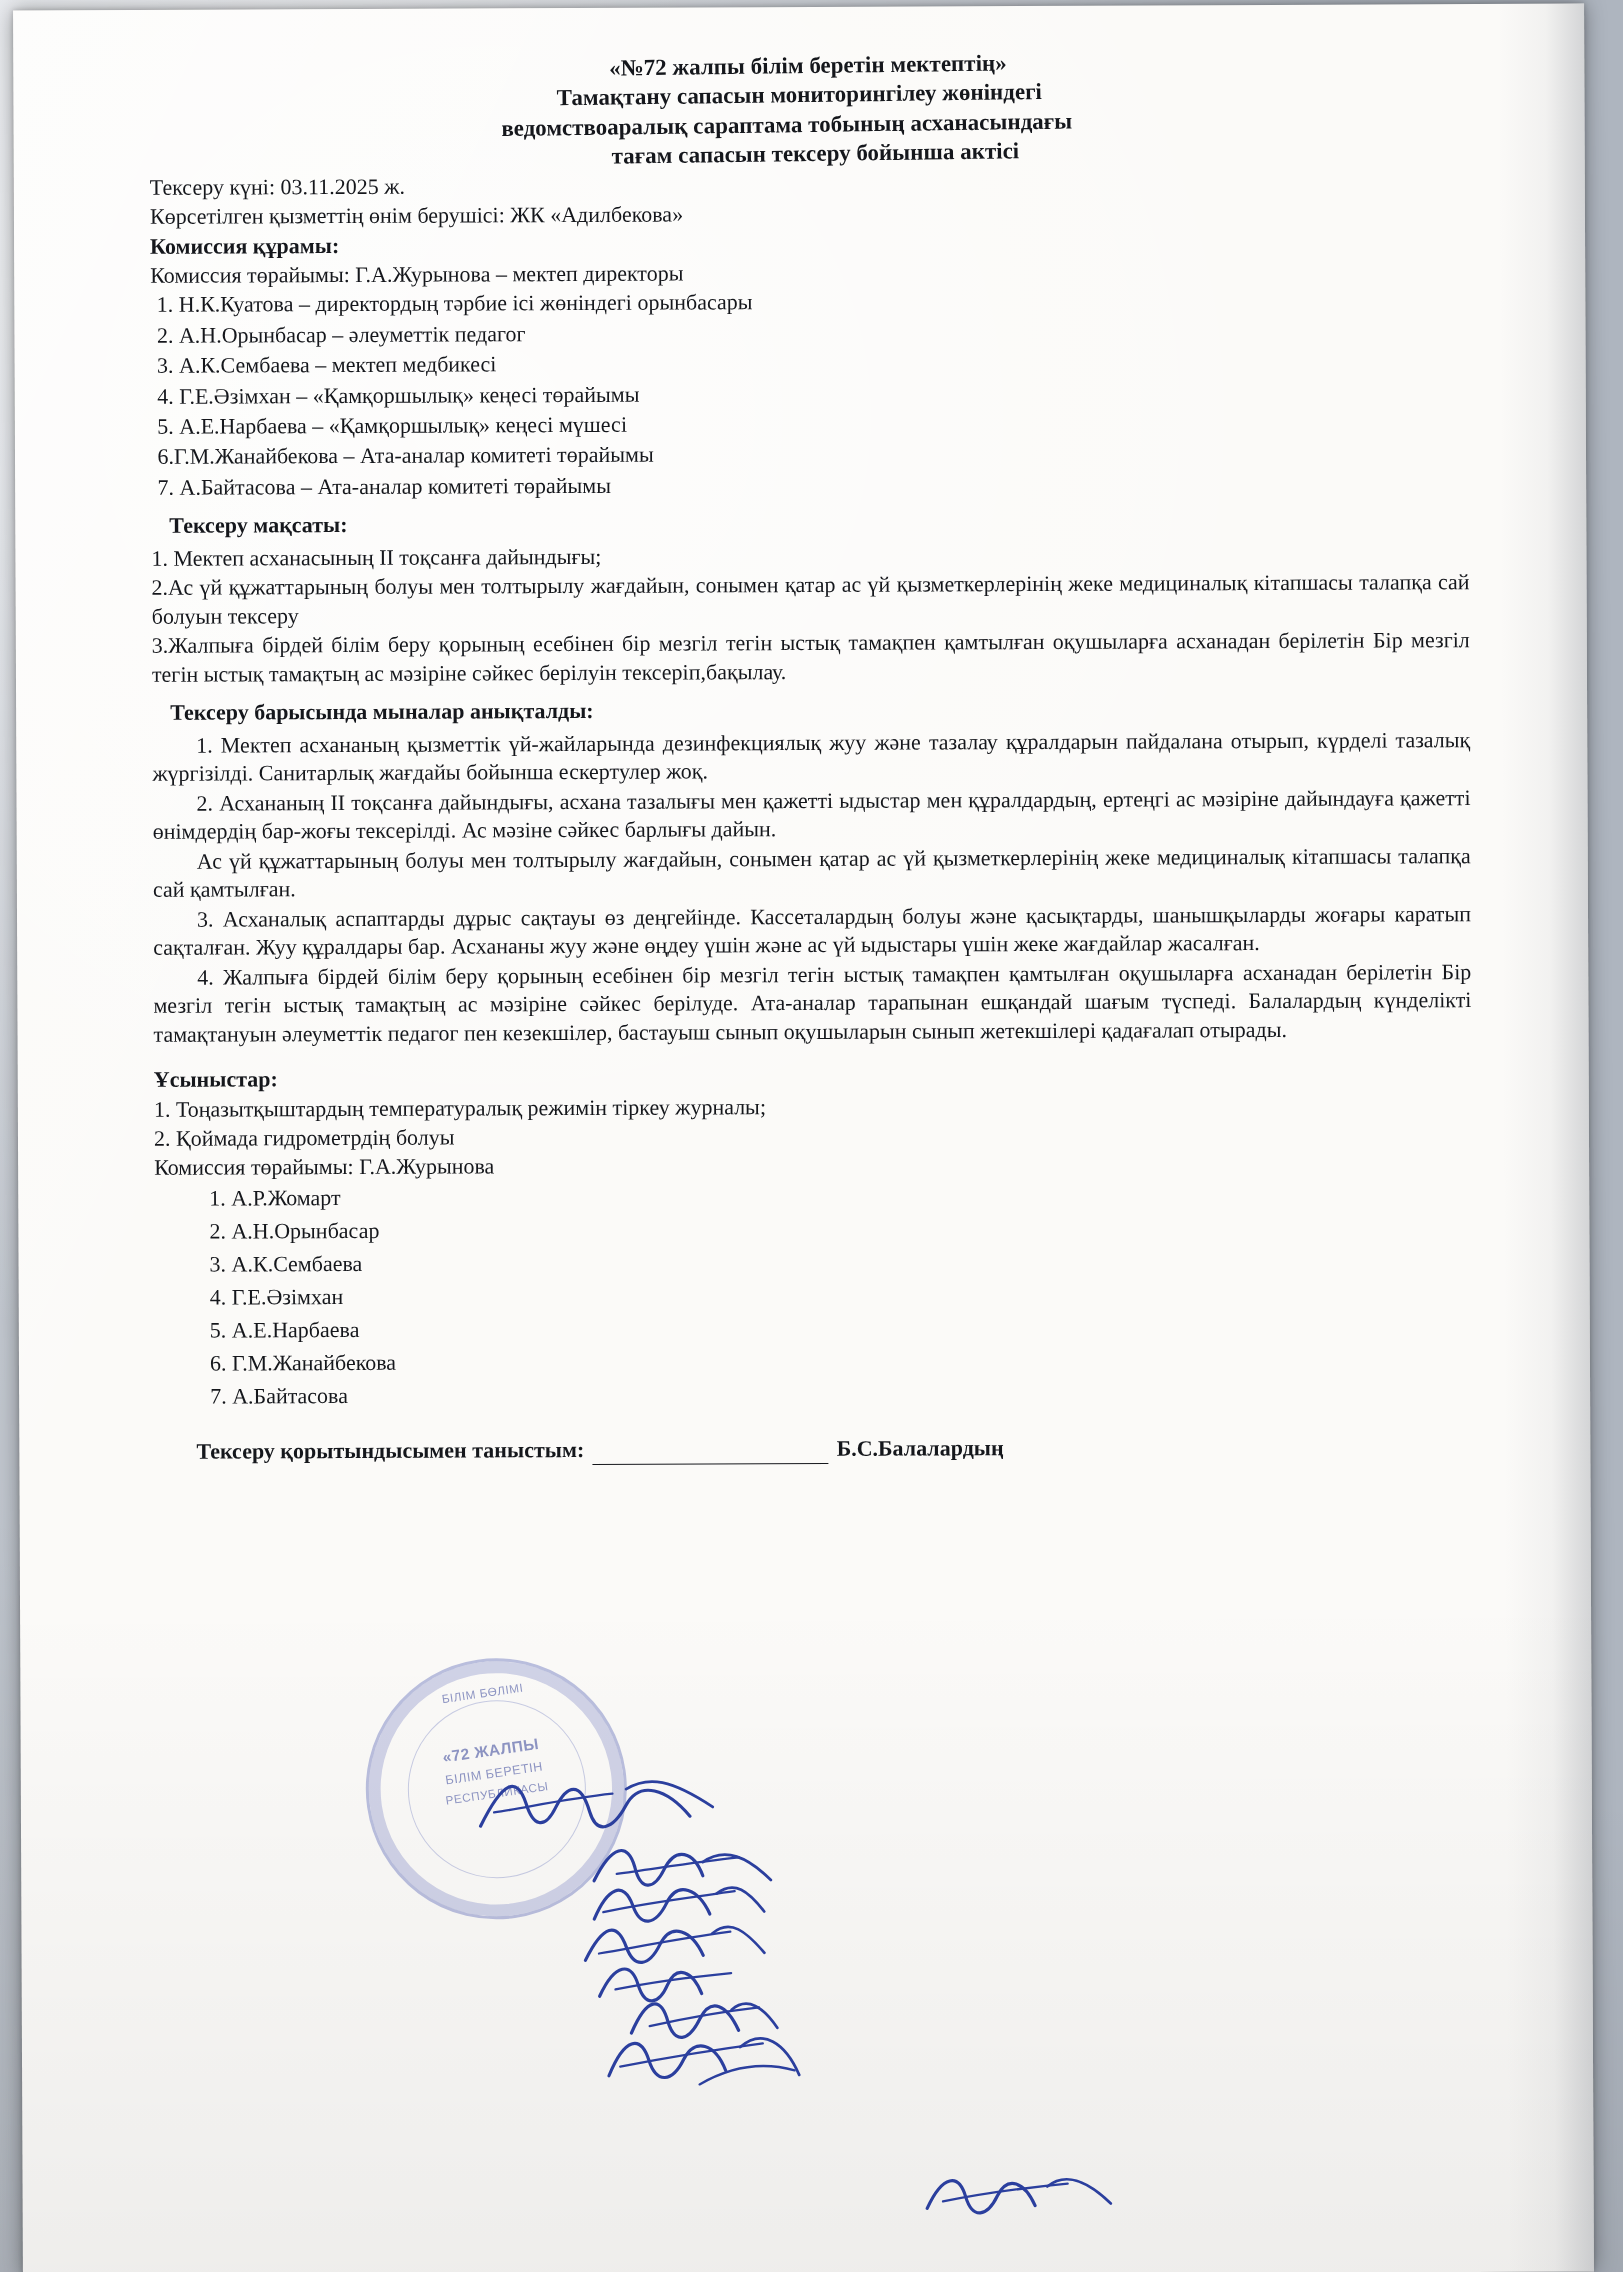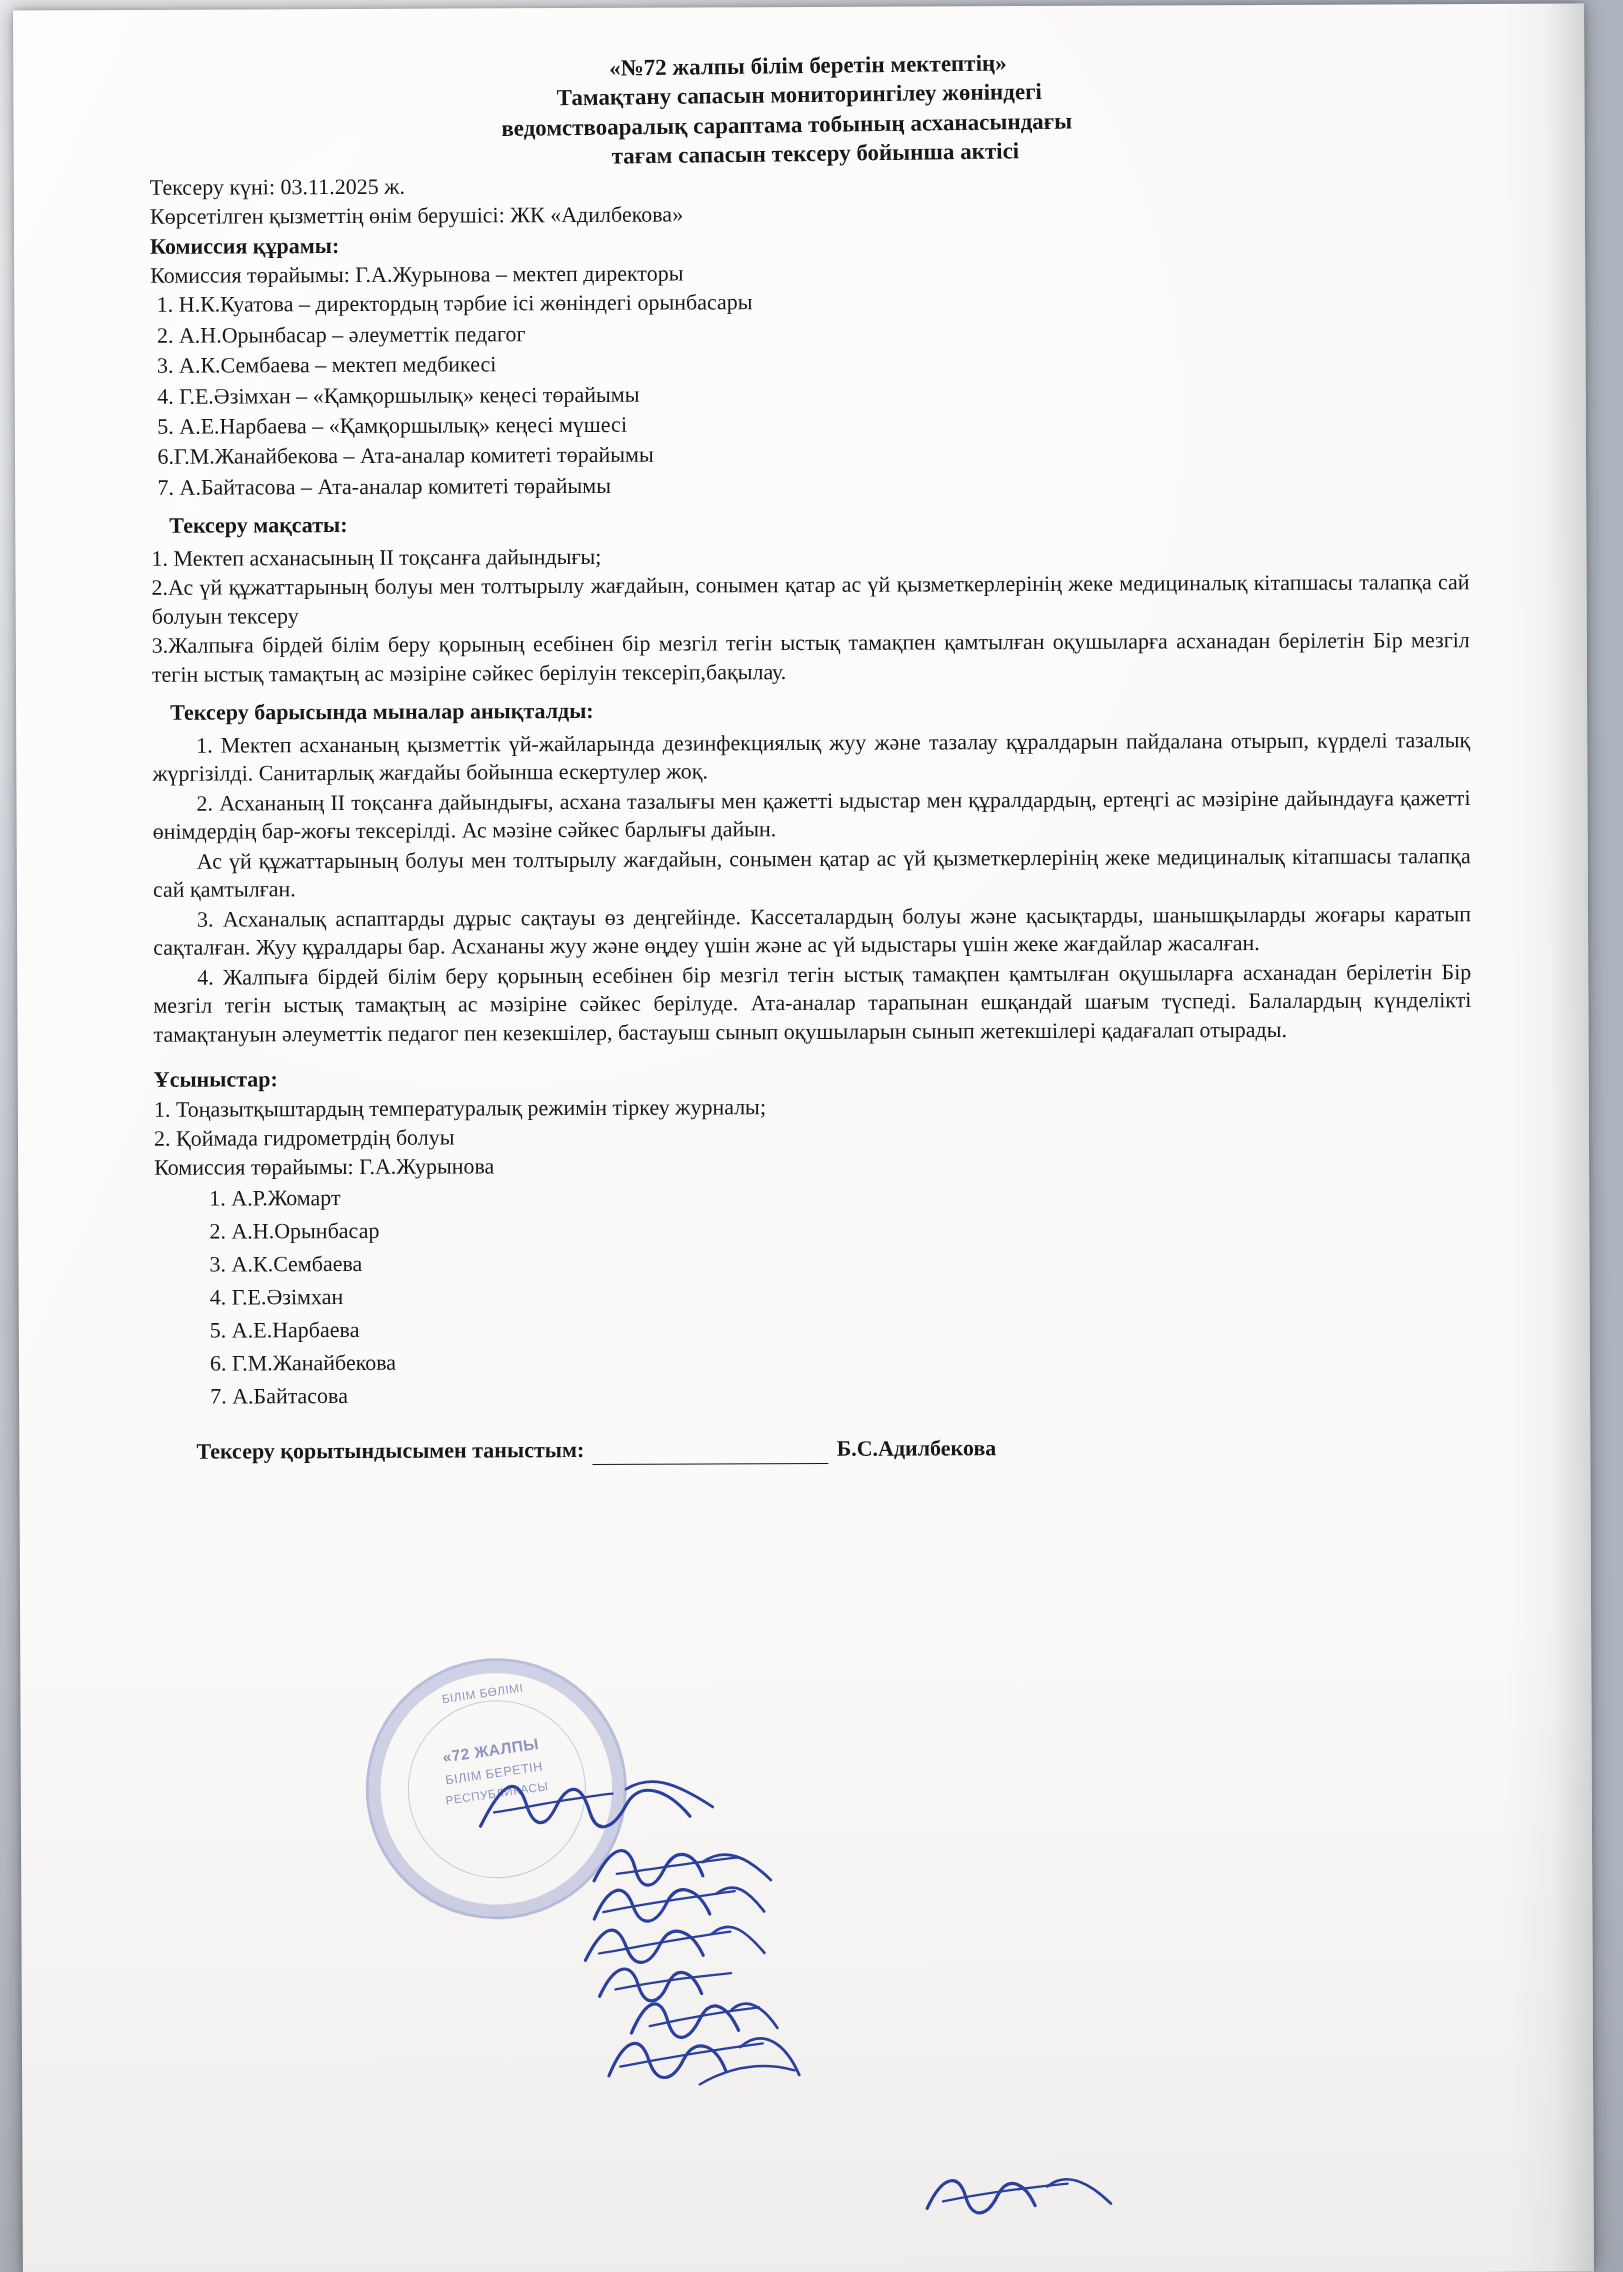--- a/index.html
+++ b/index.html
@@ -230,21 +230,21 @@
       <p>1. А.Р.Жомарт</p>
       <p>2. А.Н.Орынбасар</p>
       <p>3. А.К.Сембаева</p>
       <p>4. Г.Е.Әзімхан</p>
       <p>5. А.Е.Нарбаева</p>
       <p>6. Г.М.Жанайбекова</p>
       <p>7. А.Байтасова</p>
     </div>
 
     <p class="final">
-      <span>Тексеру қорытындысымен таныстым:</span><span class="rule"></span><span>Б.С.Адилбекова</span>
+      <span>Тексеру қорытындысымен таныстым:</span><span class="rule"></span><span>Б.С.Балалардың</span>
     </p>
 
   </div>
 
   <div class="stamp">
     <div class="inner"></div>
     <div class="txt t1">БІЛІМ БӨЛІМІ</div>
     <div class="txt t2">«72 ЖАЛПЫ</div>
     <div class="txt t3">БІЛІМ БЕРЕТІН</div>
     <div class="txt t4">РЕСПУБЛИКАСЫ</div>

